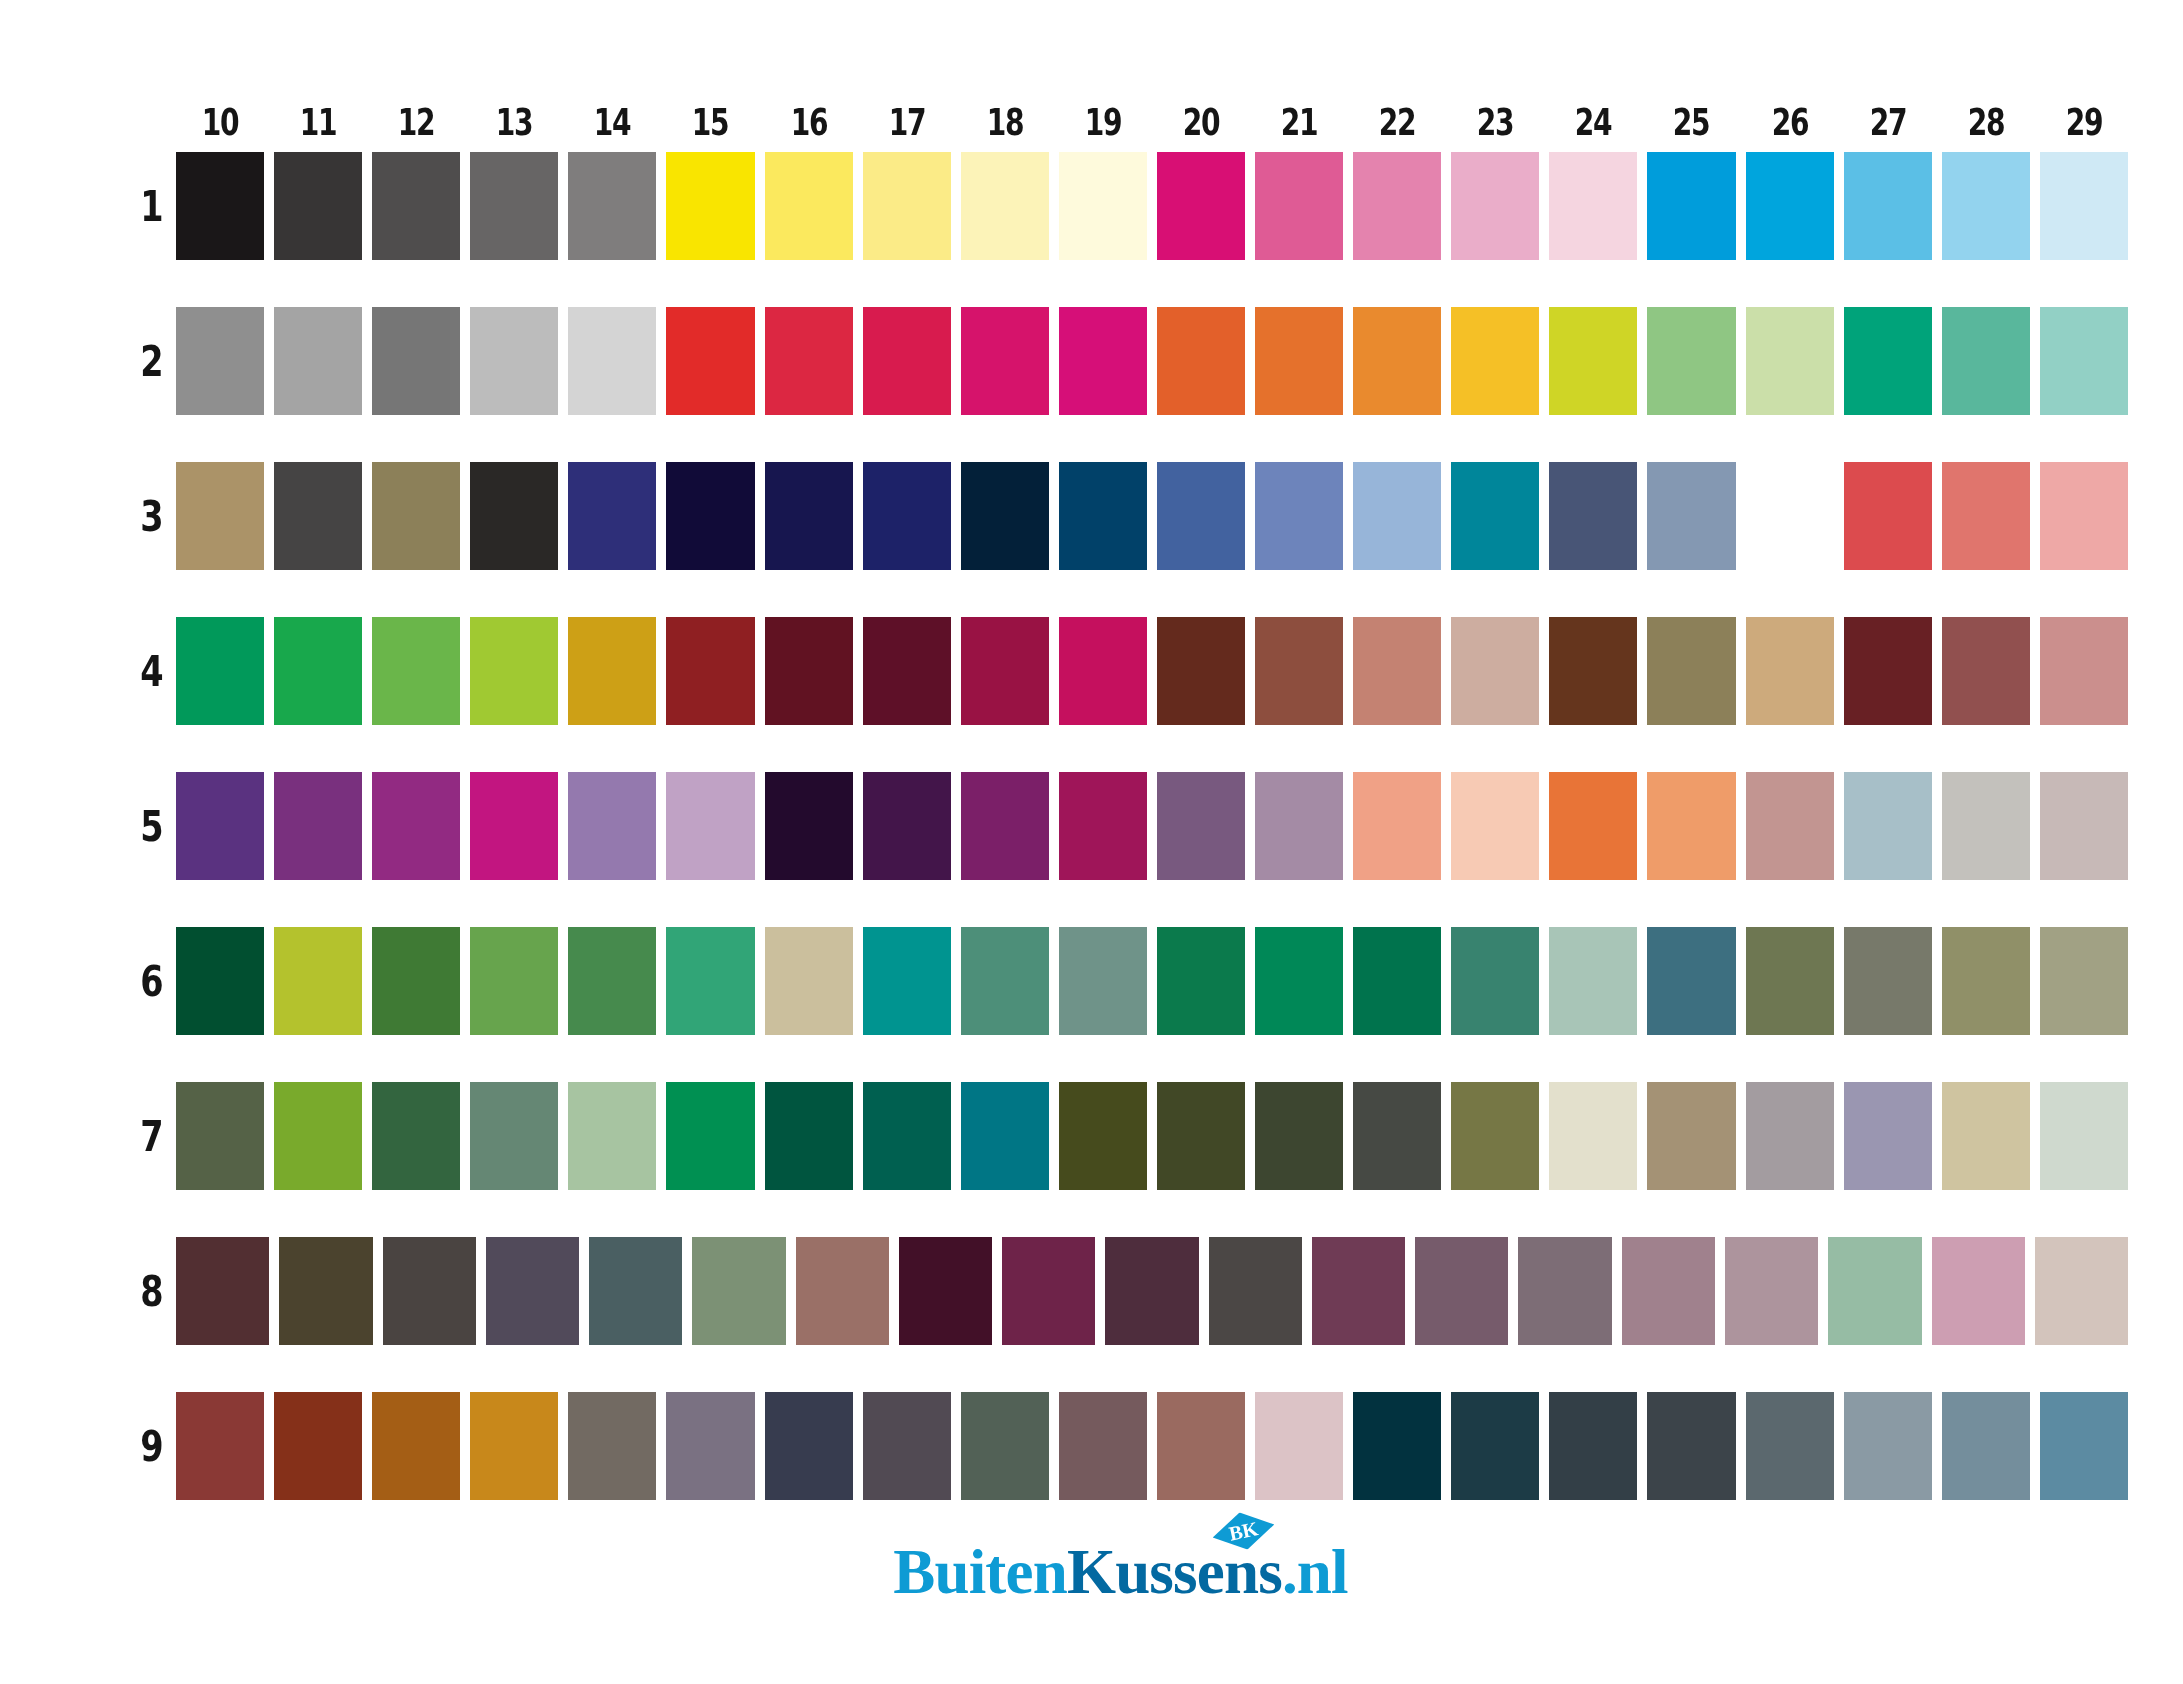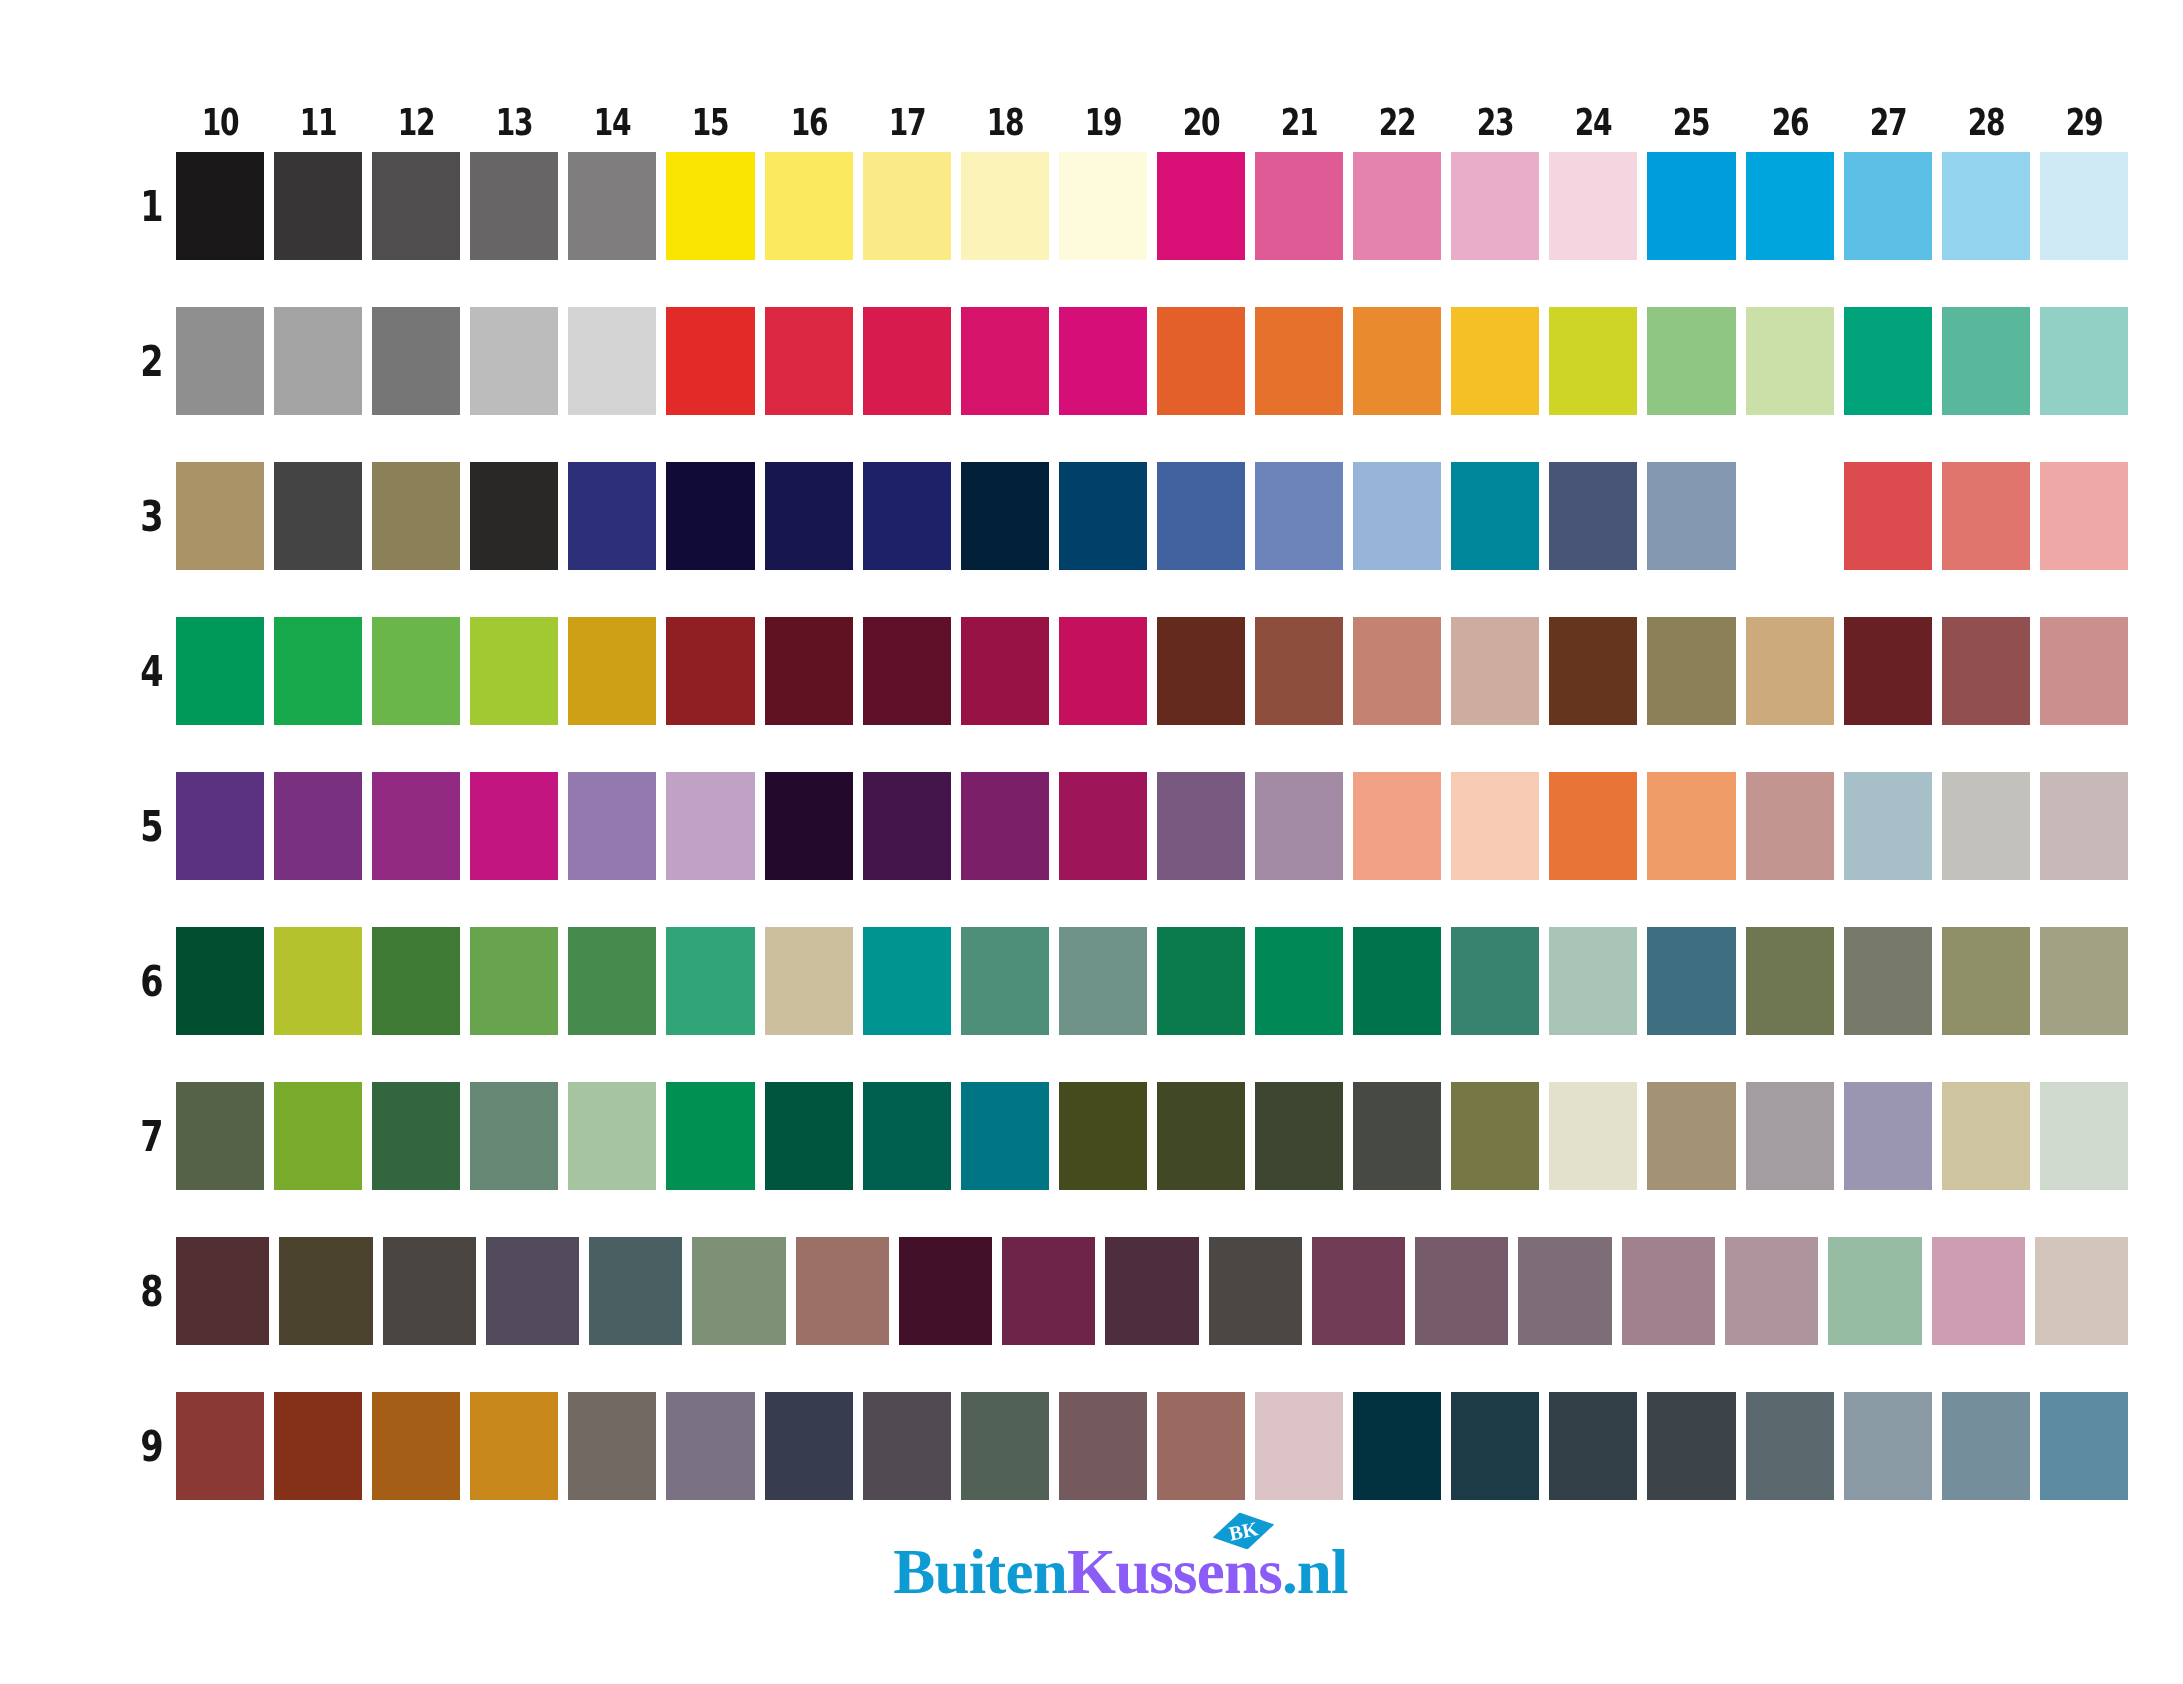--- a/index.html
+++ b/index.html
@@ -101,21 +101,21 @@
     position: relative;
     display: inline-block;
     white-space: nowrap;
     font-family: "Liberation Serif", serif;
     font-weight: bold;
     font-size: 63px;
     line-height: 71px;
     letter-spacing: -0.8px;
   }
   .logo-buiten { color: #0e9bd4; }
-  .logo-kussens { color: #8b5cf6; }
+  .logo-kussens { color: #0369a1; }
   .logo-nl { color: #0e9bd4; }
   .logo-badge {
     position: absolute;
     top: -25px;
     right: 73px;
     width: 63px;
     height: 38px;
     background: #0e9bd4;
     transform: rotate(-12deg);
     clip-path: polygon(50% 0%, 100% 50%, 50% 100%, 0% 50%);

